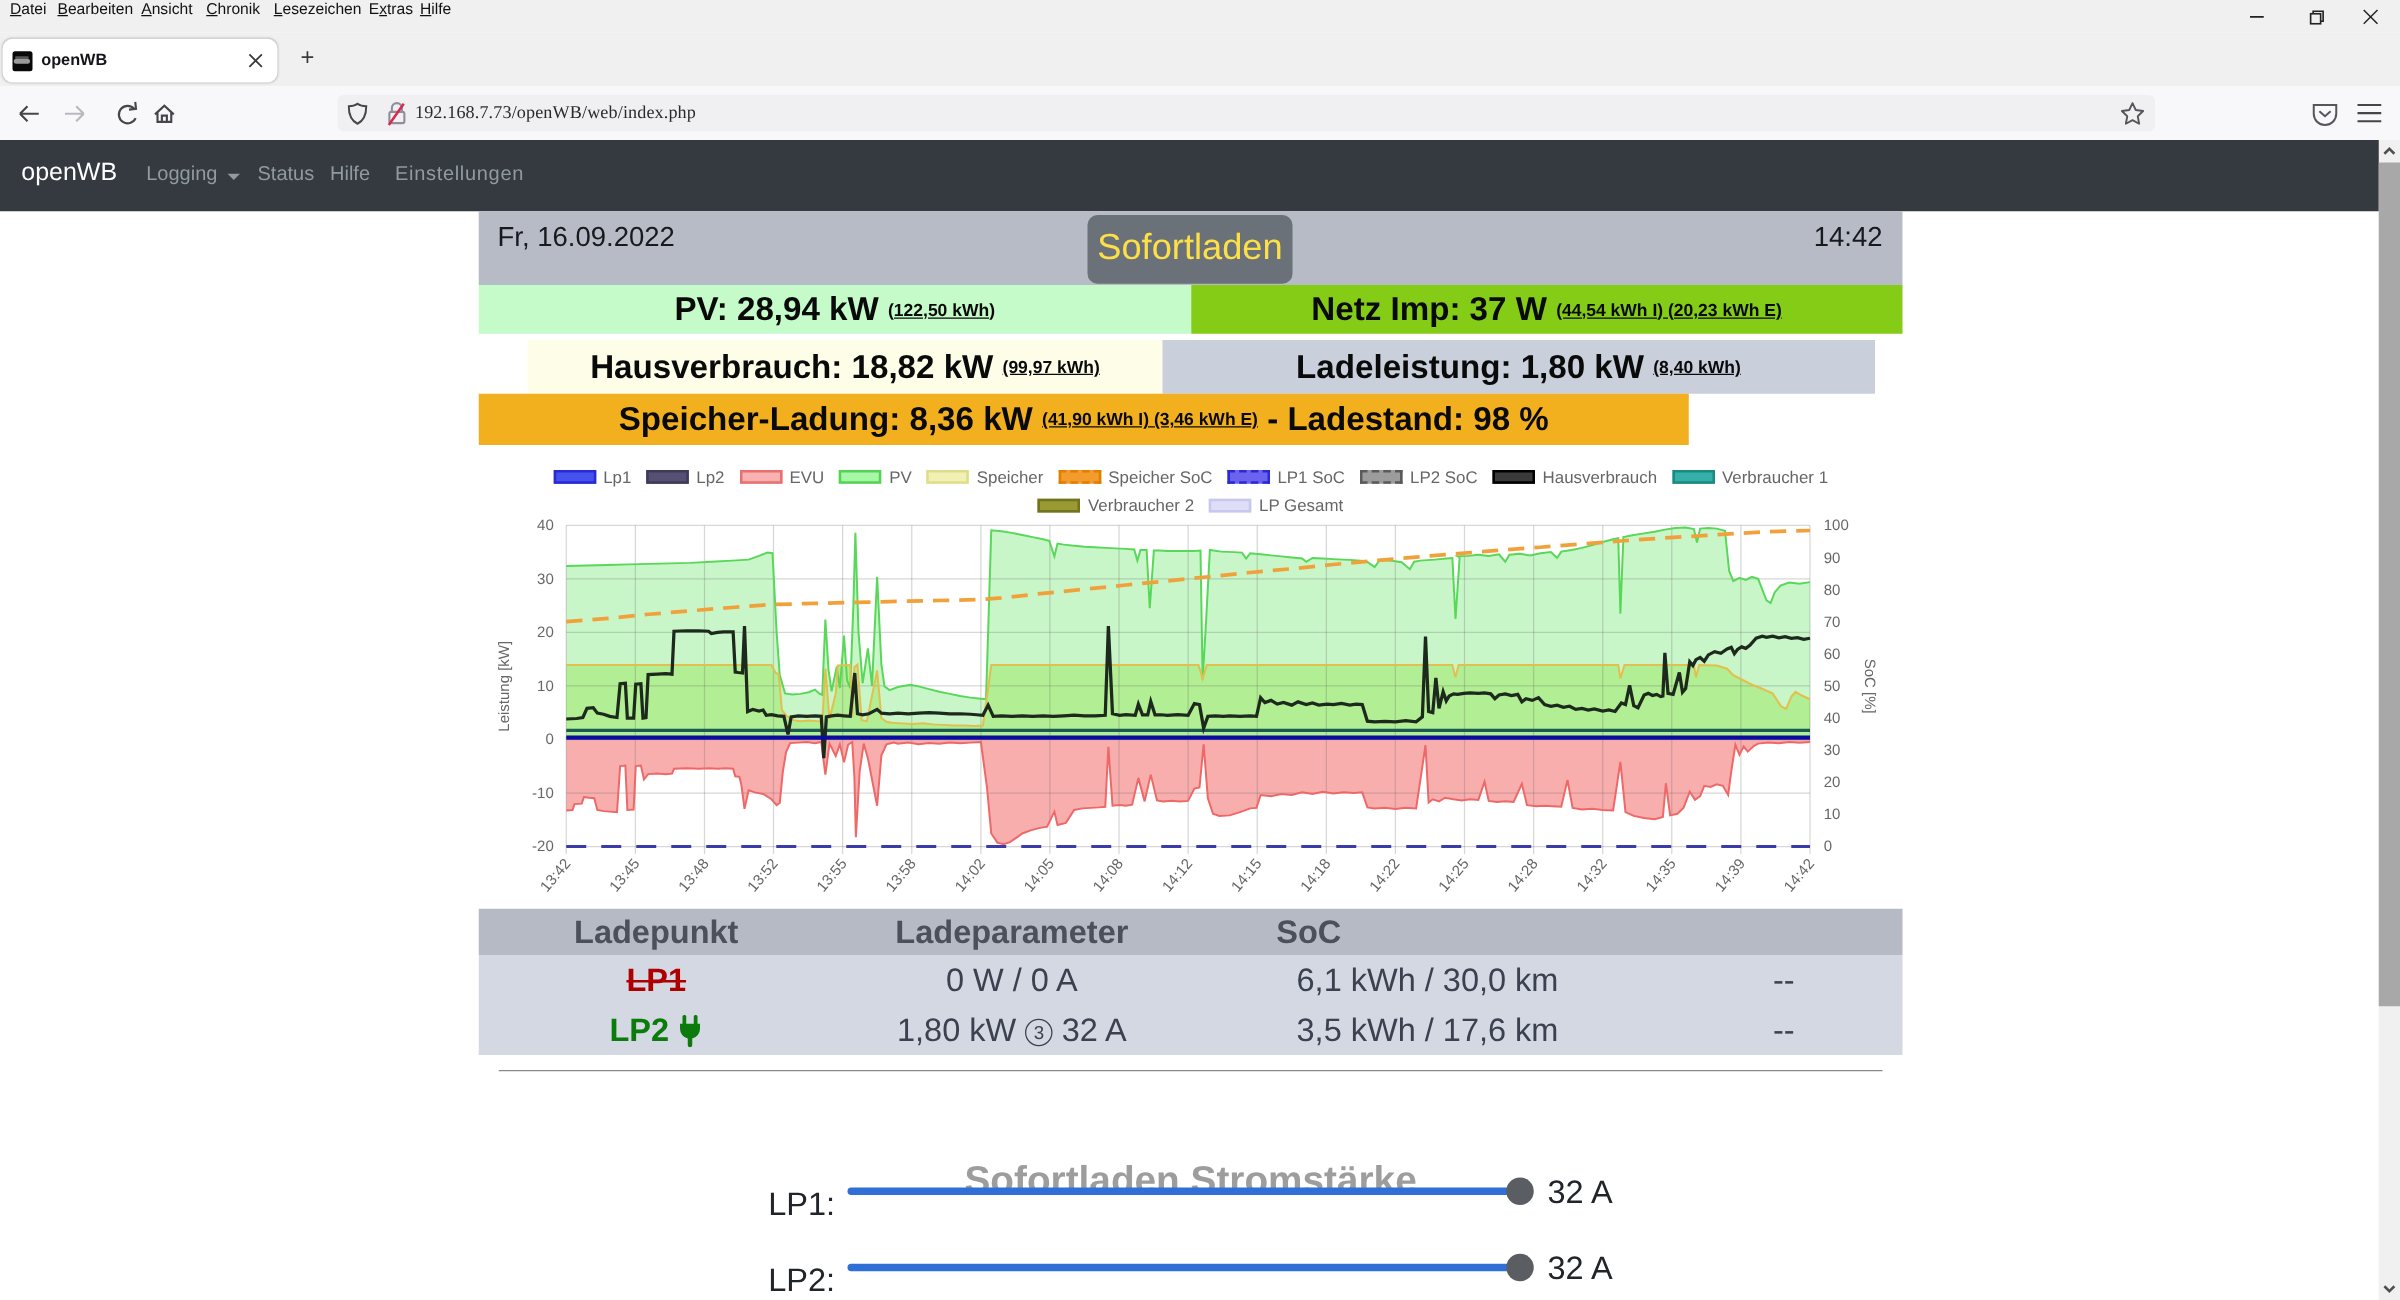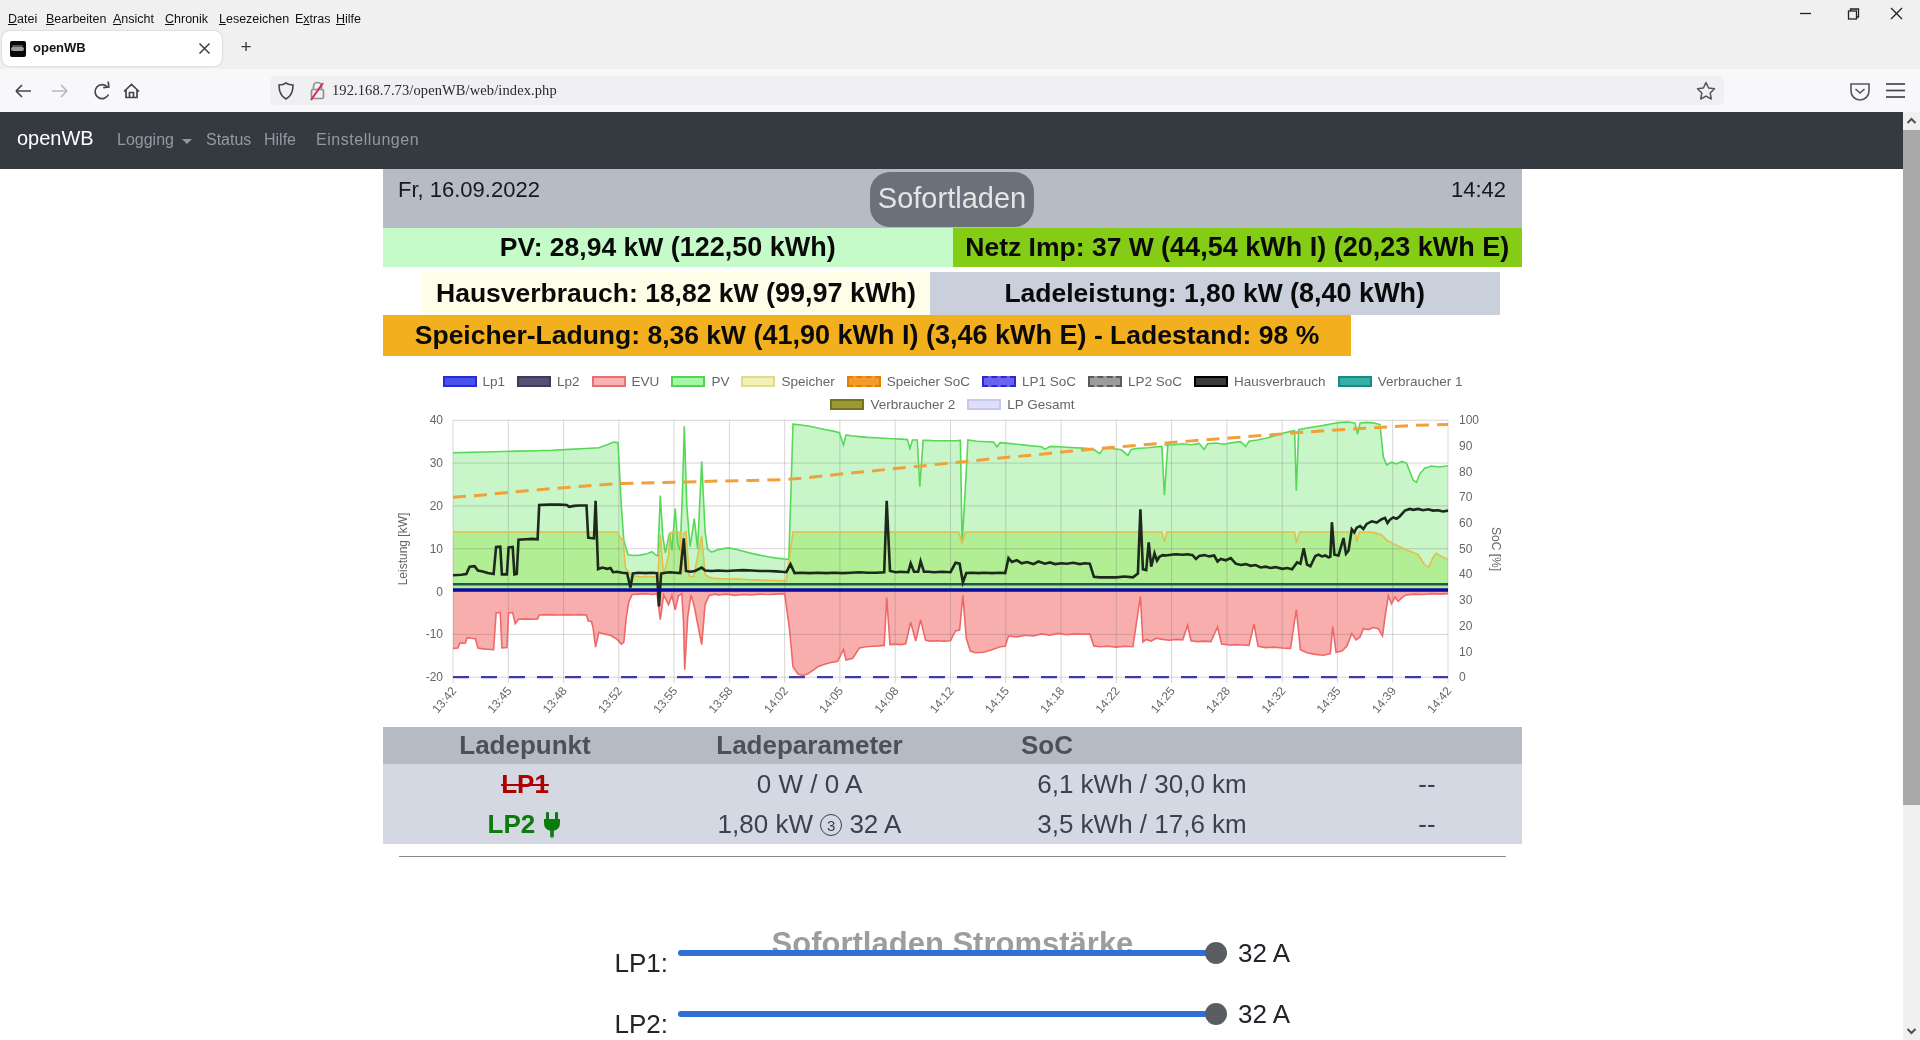--- a/index.html
+++ b/index.html
@@ -2,21 +2,21 @@
 <html lang="de"><head>
 <meta charset="utf-8">
 <title>openWB</title>
 <style>
 * { margin:0; padding:0; box-sizing:border-box; }
 html,body { width:1920px; height:1040px; overflow:hidden; background:#fff;
   font-family:"Liberation Sans", sans-serif; }
 
 #menubar { position:absolute; left:0; top:0; width:1920px; height:26px; background:#f0f0f0;
   font-size:12.5px; color:#111; }
-#menubar span { position:absolute; top:12px; }
+#menubar span { position:absolute; top:0; }
 #menubar u { text-decoration:underline; text-underline-offset:1px; }
 #tabbar { position:absolute; left:0; top:26px; width:1920px; height:43px; background:#f0f0f0; }
 #tab { position:absolute; left:2px; top:5px; width:220px; height:35px; background:#fff;
   border-radius:8px; box-shadow:0 0 2px rgba(0,0,0,.25); }
 #favicon { position:absolute; left:8px; top:10px; width:16px; height:16px; background:#090909; border-radius:2px; }
 #favicon i { position:absolute; left:1px; top:6px; width:13px; height:4px; background:#9a9a9a; border-radius:2px; display:block; box-shadow:0 -3px 0 -1px #555; }
 #tabtitle { position:absolute; left:31px; top:9px; font-size:13px; font-weight:600; color:#15141a; }
 
 #newtab { position:absolute; left:233px; top:8px; width:26px; height:26px; font-size:19px; font-weight:300; color:#38383d; text-align:center; line-height:26px; }
 #wctl { position:absolute; right:0; top:0; height:26px; }
@@ -28,25 +28,25 @@
 #navbar { position:absolute; left:0; top:112px; width:1920px; height:57px; background:#343a40; color:#fff; }
 #brand { position:absolute; left:17px; top:15px; font-size:20px; color:#fff; }
 .navlink { position:absolute; top:19px; font-size:16px; color:#9199a1; }
 .caret { position:absolute; top:27px; width:0; height:0; border-left:5px solid transparent;
   border-right:5px solid transparent; border-top:5px solid #9199a1; }
 
 #datebar { position:absolute; left:383px; top:169px; width:1139px; height:59px; background:#b6bbc5; }
 #datetxt { position:absolute; left:15px; top:8px; font-size:22px; color:#17191d; }
 #timetxt { position:absolute; right:16px; top:8px; font-size:22px; color:#17191d; }
 #sofobtn { position:absolute; left:487px; top:3px; width:164px; height:55px; background:#6b7179;
-  border-radius:20px; color:#e5e5e5; font-size:29px; text-align:center; line-height:53px; }
+  border-radius:8px; color:#fde047; font-size:29px; text-align:center; line-height:53px; }
 .inforow { position:absolute; left:383px; width:1139px; display:flex; }
 .cell { height:100%; display:flex; align-items:center; justify-content:center;
   font-weight:bold; color:#0a0a0a; font-size:26.5px; white-space:pre; }
-.cell small { font-size:27px; font-weight:bold; }
+.cell small { font-size:14px; font-weight:bold;text-decoration:underline; }
 #row1 { top:228px; height:39px; }
 #row2 { top:271.5px; height:43.5px; }
 #row3 { top:315px; height:40.5px; }
 .c-pv { background:#c5fbc8; width:569.5px; }
 .c-netz { background:#84cc16; width:569.5px; }
 .c-haus { background:#fdfde8; width:508px;margin-left:39px; }
 .c-lade { background:#c9cfdb; width:569.5px; }
 .c-spei { background:#f2b01e; width:968px; }
 
 .legrow { position:absolute; left:383px; width:1139px; display:flex; justify-content:center; }

